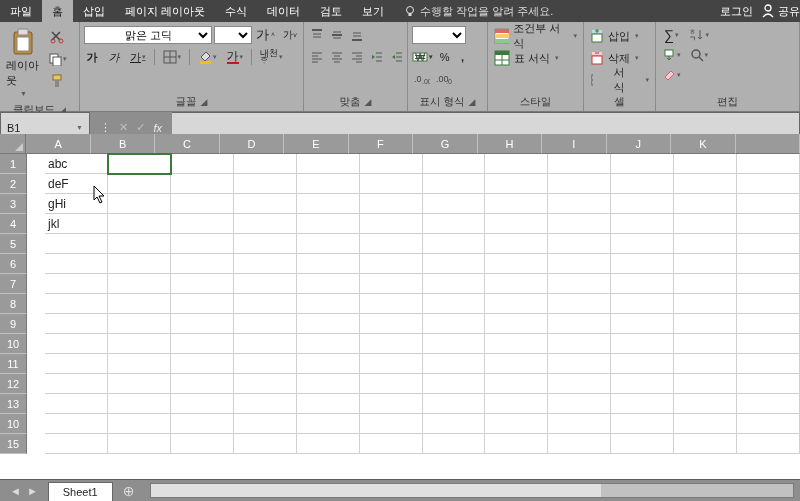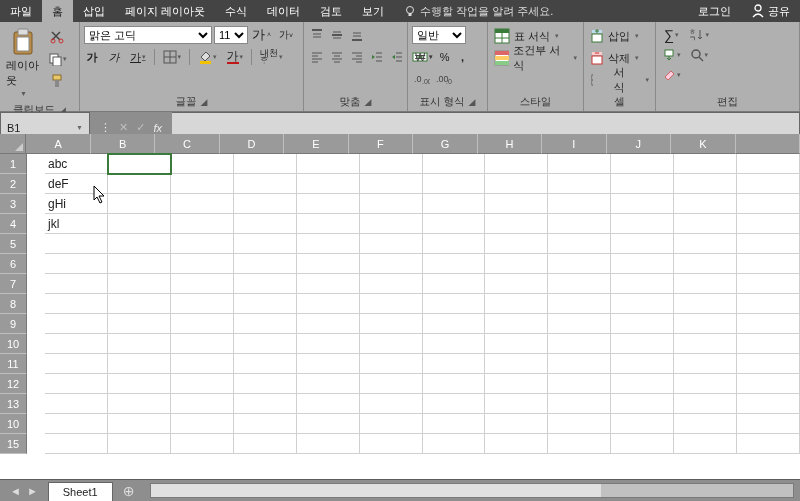--- a/index.html
+++ b/index.html
@@ -4,34 +4,34 @@
 <style>
   * { box-sizing: border-box; margin: 0; padding: 0; }
   body { font-family: "Malgun Gothic", "맑은 고딕", Arial, sans-serif; font-size: 11px; color: #222; width: 800px; height: 501px; overflow: hidden; background: #9e9e9e; position: relative;}
   
   
   .menu-tabs { display: flex; height: 22px; background: #444444; color: #fff; align-items: stretch; }
   .menu-tabs .tab { padding: 0 10px; display:flex; align-items:center; font-size: 11px; cursor:pointer;}
   .menu-tabs .tab.active { background: #b0b0b0; color: #222;}
   .menu-tabs .tellme { flex: 0 0 auto; padding: 0 10px; display:flex; align-items:center; color:#ddd; font-size:11px; gap:4px;}
   .menu-tabs .spacer { flex: 1; }
-  .menu-tabs .right { display:flex; align-items:center; gap:20px; padding-right:10px;}
+  .menu-tabs .right { display:flex; align-items:center; gap:8px; }
   .menu-tabs .right span { cursor:pointer; display:flex; align-items:center; gap:3px;}
   
   
   .ribbon { display:flex; height:90px; background: #b0b0b0; border-bottom:1px solid #7a7a7a; }
   .group { border-right:1px solid #8a8a8a; display:flex; flex-direction:column; padding:2px 4px 0 4px;}
   .group-body { flex:1; display:flex; align-items:flex-start; gap:4px;}
   .group-label { text-align:center; font-size:10.5px; color:#333; padding:2px 0; display:flex; justify-content:center; gap:4px; align-items:center;}
   .col { display:flex; flex-direction:column; gap:2px; }
   .row { display:flex; gap:2px; align-items:center;}
   .btn { min-width:16px; height:18px; display:flex; align-items:center; justify-content:center; padding:0 2px; cursor:pointer;}
   .bigbtn { width:38px; display:flex; flex-direction:column; align-items:center; justify-content:center; gap:2px; padding:4px 2px; cursor:pointer;}
   .drop { font-size:7px; opacity:.6; margin-left:1px;}
-  select.native, input.native { font-size:11px; border:1px solid #888; background:#fff; height:18px;}
+  select.native, input.native { font-size:11px; border:1px solid #888; background:#fff; height:18px;padding-left:36px;}
   
   
   .txt-b { font-weight:bold;} .txt-i{font-style:italic;} .txt-u{text-decoration:underline;}
   
   
   .formula-row { display:flex; height:32px; background:#8e8e8e; align-items:stretch; border-bottom:1px solid #5c5c5c;}
   .name-box { width:90px; background:#d7d7d7; border:1px solid #666; display:flex; align-items:center; padding:0 6px; font-size:11px; justify-content:space-between;}
   .fx-btns { display:flex; align-items:center; gap:8px; padding:0 10px; color:#eee;}
   .fx-btns span{cursor:pointer;}
   .formula-input { flex:1; background:#d7d7d7; border:1px solid #666; border-left:none;}
@@ -312,36 +312,36 @@
         <span>표시 형식</span>
         <span class="launcher">◢</span>
       </div>
   </div>
 
   <div class="group" style="width:96px">
     <div class="group-body">
       <div class="col" style="gap:2px; padding-top:2px; width:100%">
         <div class="row btn" style="height:20px; justify-content:flex-start; gap:4px">
           <svg width="16" height="16">
+              <rect x="1" y="1" width="14" height="14" fill="#fff" stroke="#888"></rect>
+              <rect x="1" y="1" width="14" height="4" fill="#d66"></rect>
+              <rect x="1" y="6" width="14" height="4" fill="#fc6"></rect>
+              <rect x="1" y="11" width="14" height="4" fill="#8c8"></rect>
+            </svg>
+          <span>조건부 서식</span>
+            <span class="drop">▾</span>
+        </div>
+        <div class="row btn" style="height:20px; justify-content:flex-start; gap:4px">
+          <svg width="16" height="16">
               <rect x="1" y="1" width="14" height="14" fill="#fff" stroke="#3a7a3a"></rect>
               <rect x="1" y="1" width="14" height="4" fill="#3a7a3a"></rect>
               <line x1="8" y1="1" x2="8" y2="15" stroke="#3a7a3a"></line>
               <line x1="1" y1="10" x2="15" y2="10" stroke="#3a7a3a"></line>
             </svg>
           <span>표 서식</span>
-            <span class="drop">▾</span>
-        </div>
-        <div class="row btn" style="height:20px; justify-content:flex-start; gap:4px">
-          <svg width="16" height="16">
-              <rect x="1" y="1" width="14" height="14" fill="#fff" stroke="#888"></rect>
-              <rect x="1" y="1" width="14" height="4" fill="#d66"></rect>
-              <rect x="1" y="6" width="14" height="4" fill="#fc6"></rect>
-              <rect x="1" y="11" width="14" height="4" fill="#8c8"></rect>
-            </svg>
-          <span>조건부 서식</span>
             <span class="drop">▾</span>
         </div>
       </div>
     </div>
     <div class="group-label">
         <span>스타일</span>
       </div>
   </div>
 
   <div class="group" style="width:72px">

